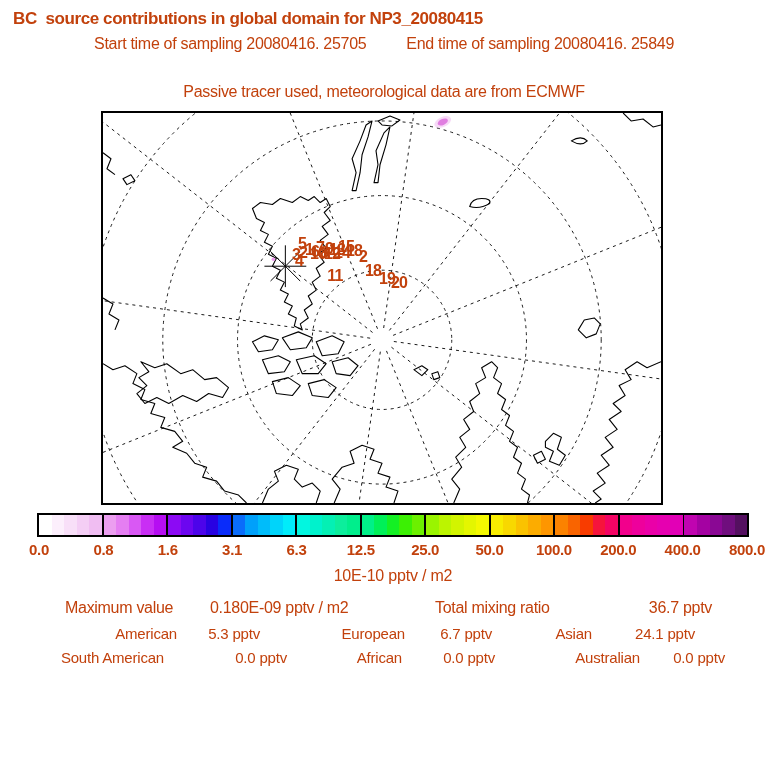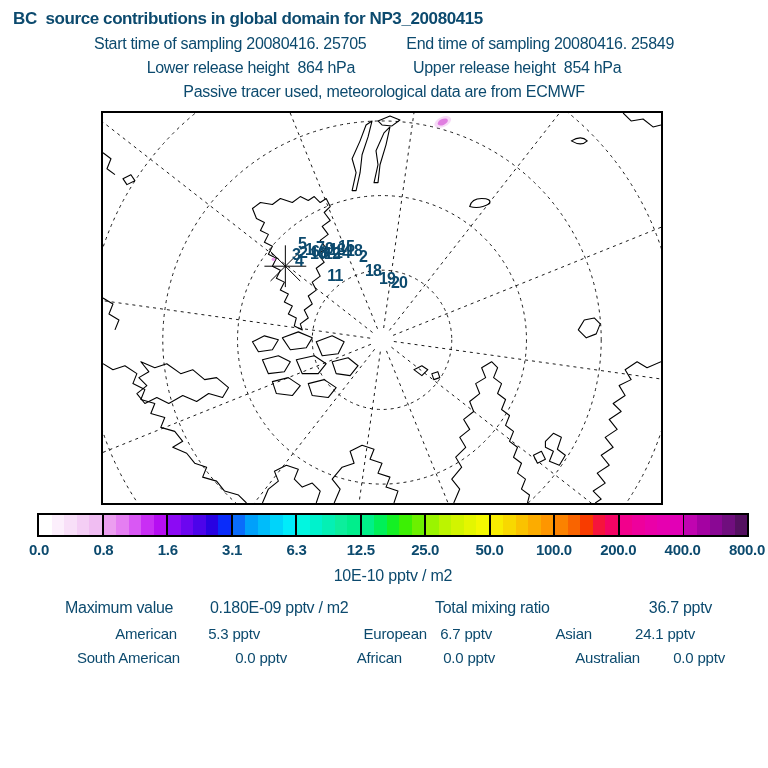--- a/index.html
+++ b/index.html
@@ -1,17 +1,17 @@
 <!DOCTYPE html>
 <html><head>
 <meta charset="utf-8">
 <style>
   html,body{margin:0;padding:0;background:#fff;}
   #page{position:relative;width:768px;height:768px;background:#fff;overflow:hidden;
-        font-family:"Liberation Sans",sans-serif;color:#0c4a6e;}
+        font-family:"Liberation Sans",sans-serif;color:#c2410c;}
   .abs{position:absolute;white-space:pre;}
   
   .title{left:13px;top:9px;font-size:17px;font-weight:bold;letter-spacing:-0.4px;}
   .hline{position:absolute;left:0;width:768px;display:flex;justify-content:center;
          font-size:16px;letter-spacing:-0.3px;white-space:pre;}
   .l2{top:35px;gap:40px;}
   .l3{top:59px;gap:58px;}
   .l4{top:83px;}
   
   #map{position:absolute;left:101px;top:111px;width:562px;height:394px;
@@ -37,24 +37,20 @@
 </style>
 </head>
 <body>
 
 <div id="page">
 
   <div class="abs title">BC  source contributions in global domain for NP3_20080415</div>
   <div class="hline l2">
     <span>Start time of sampling 20080416. 25705</span>
     <span>End time of sampling 20080416. 25849</span>
-  </div>
-  <div class="hline l3">
-    <span>Lower release height  864 hPa</span>
-    <span>Upper release height  854 hPa</span>
   </div>
   <div class="hline l4">
     <span>Passive tracer used, meteorological data are from ECMWF</span>
   </div>
 
   <div id="map">
     <svg id="mapsvg" viewBox="0 0 560 392" preserveAspectRatio="none">
       <g id="grat">
           <circle cx="280" cy="228" r="70" fill="none" stroke="#000" stroke-width="0.9" stroke-dasharray="3 4"></circle>
           <circle cx="280" cy="228" r="145" fill="none" stroke="#000" stroke-width="0.9" stroke-dasharray="3 4"></circle>
@@ -234,26 +230,26 @@
     </div>
   <div class="abs unit">10E-10 pptv / m2</div>
 
   <div class="abs st1" style="left:65px">Maximum value</div>
   <div class="abs st1" style="left:210px">0.180E-09 pptv / m2</div>
   <div class="abs st1" style="left:435px">Total mixing ratio</div>
   <div class="abs st1 ra" style="right:56px">36.7 pptv</div>
 
   <div class="abs st2 ra" style="right:591px">American</div>
   <div class="abs st2 ra" style="right:508px">5.3 pptv</div>
-  <div class="abs st2 ra" style="right:341px">European</div>
+  <div class="abs st2 ra" style="right:363px">European</div>
   <div class="abs st2 ra" style="right:276px">6.7 pptv</div>
   <div class="abs st2 ra" style="right:176px">Asian</div>
   <div class="abs st2 ra" style="right:73px">24.1 pptv</div>
 
-  <div class="abs st3 ra" style="right:588px">South American</div>
+  <div class="abs st3 ra" style="right:604px">South American</div>
   <div class="abs st3 ra" style="right:481px">0.0 pptv</div>
   <div class="abs st3 ra" style="right:366px">African</div>
   <div class="abs st3 ra" style="right:273px">0.0 pptv</div>
   <div class="abs st3 ra" style="right:128px">Australian</div>
   <div class="abs st3 ra" style="right:43px">0.0 pptv</div>
 
 <span class="cl" style="left: 7px;">0.0</span>
     <span class="cl" style="left: 71.3636px;">0.8</span>
     <span class="cl" style="left: 135.727px;">1.6</span>
     <span class="cl" style="left: 200.091px;">3.1</span>

